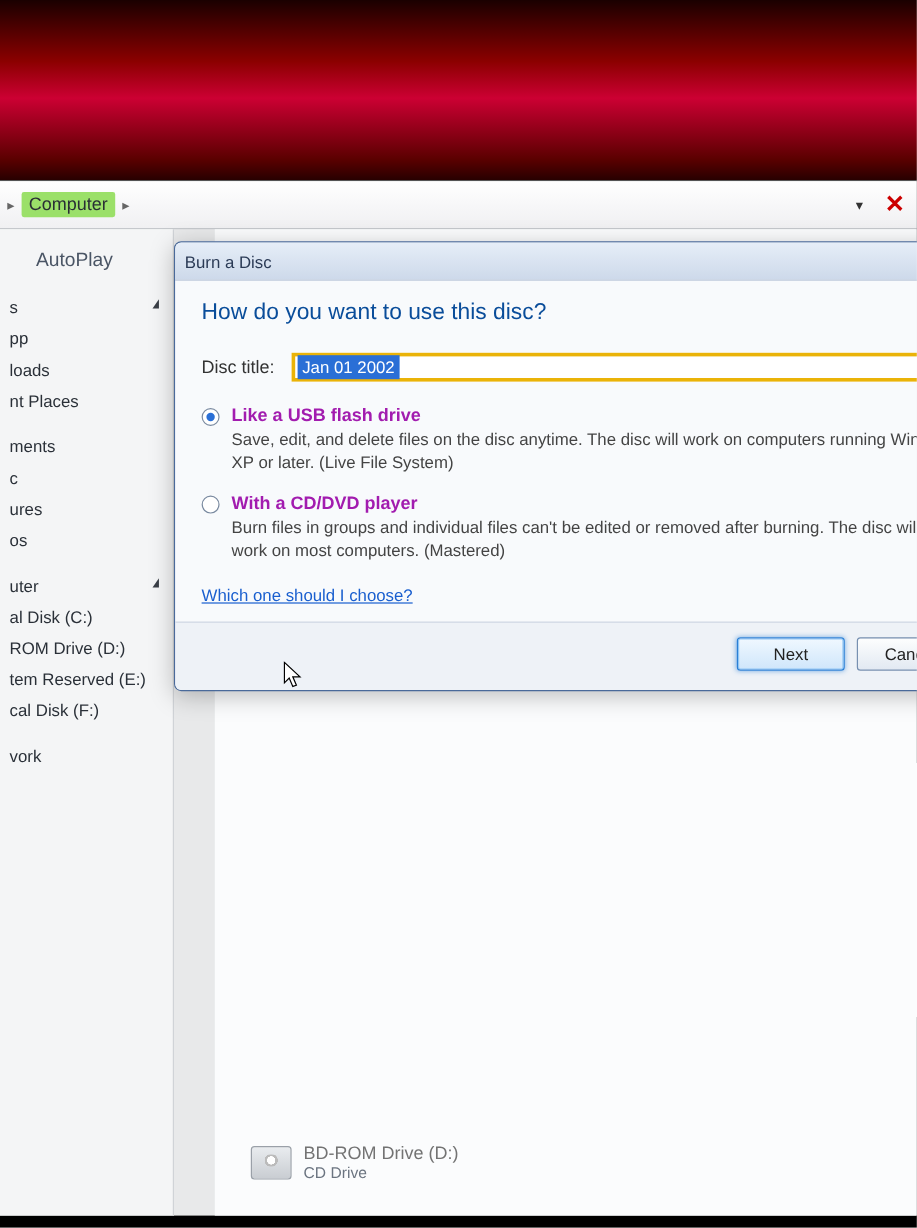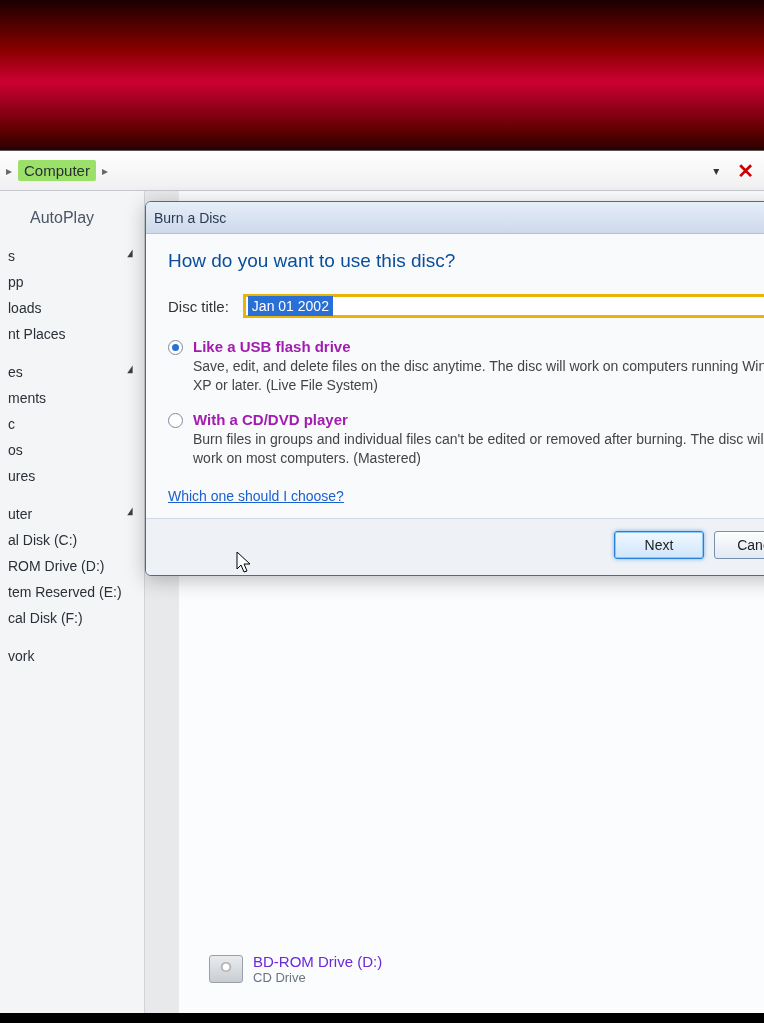--- a/index.html
+++ b/index.html
@@ -149,21 +149,21 @@
   .drive-icon::after {
     content: "";
     position: absolute;
     left: 6px;
     right: 6px;
     top: 6px;
     height: 10px;
     background: radial-gradient(circle, #fff 30%, #bbb 32%, #bbb 48%, transparent 50%);
     border-radius: 50%;
   }
-  .drive-text .t1 { font-size: 15px; color: #6d28d9; text-align: right; }
+  .drive-text .t1 { font-size: 15px; color: #737373; text-align: right; }
   .drive-text .t2 { font-size: 13px; color: #6b7480; }
 
   
   .dialog {
     position: absolute;
     left: 145px;
     top: 50px;
     width: 678px;
     border: 1px solid #4a6a9a;
     background: #f3f6fa;
@@ -327,25 +327,24 @@
 
   <div class="content-area">
     <div class="sidebar">
       <div class="autoplay">AutoPlay</div>
 
       <div class="item group-end">s</div>
       <div class="item">pp</div>
       <div class="item">loads</div>
       <div class="item">nt Places</div>
       <div class="spacer"></div>
-      <div class="item group-end">es</div>
       <div class="item">ments</div>
       <div class="item">c</div>
+      <div class="item">ures</div>
       <div class="item">os</div>
-      <div class="item">ures</div>
       <div class="spacer"></div>
       <div class="item group-end">uter</div>
       <div class="item">al Disk (C:)</div>
       <div class="item">ROM Drive (D:)</div>
       <div class="item">tem Reserved (E:)</div>
       <div class="item">cal Disk (F:)</div>
       <div class="spacer"></div>
       <div class="item">vork</div>
     </div>
 

